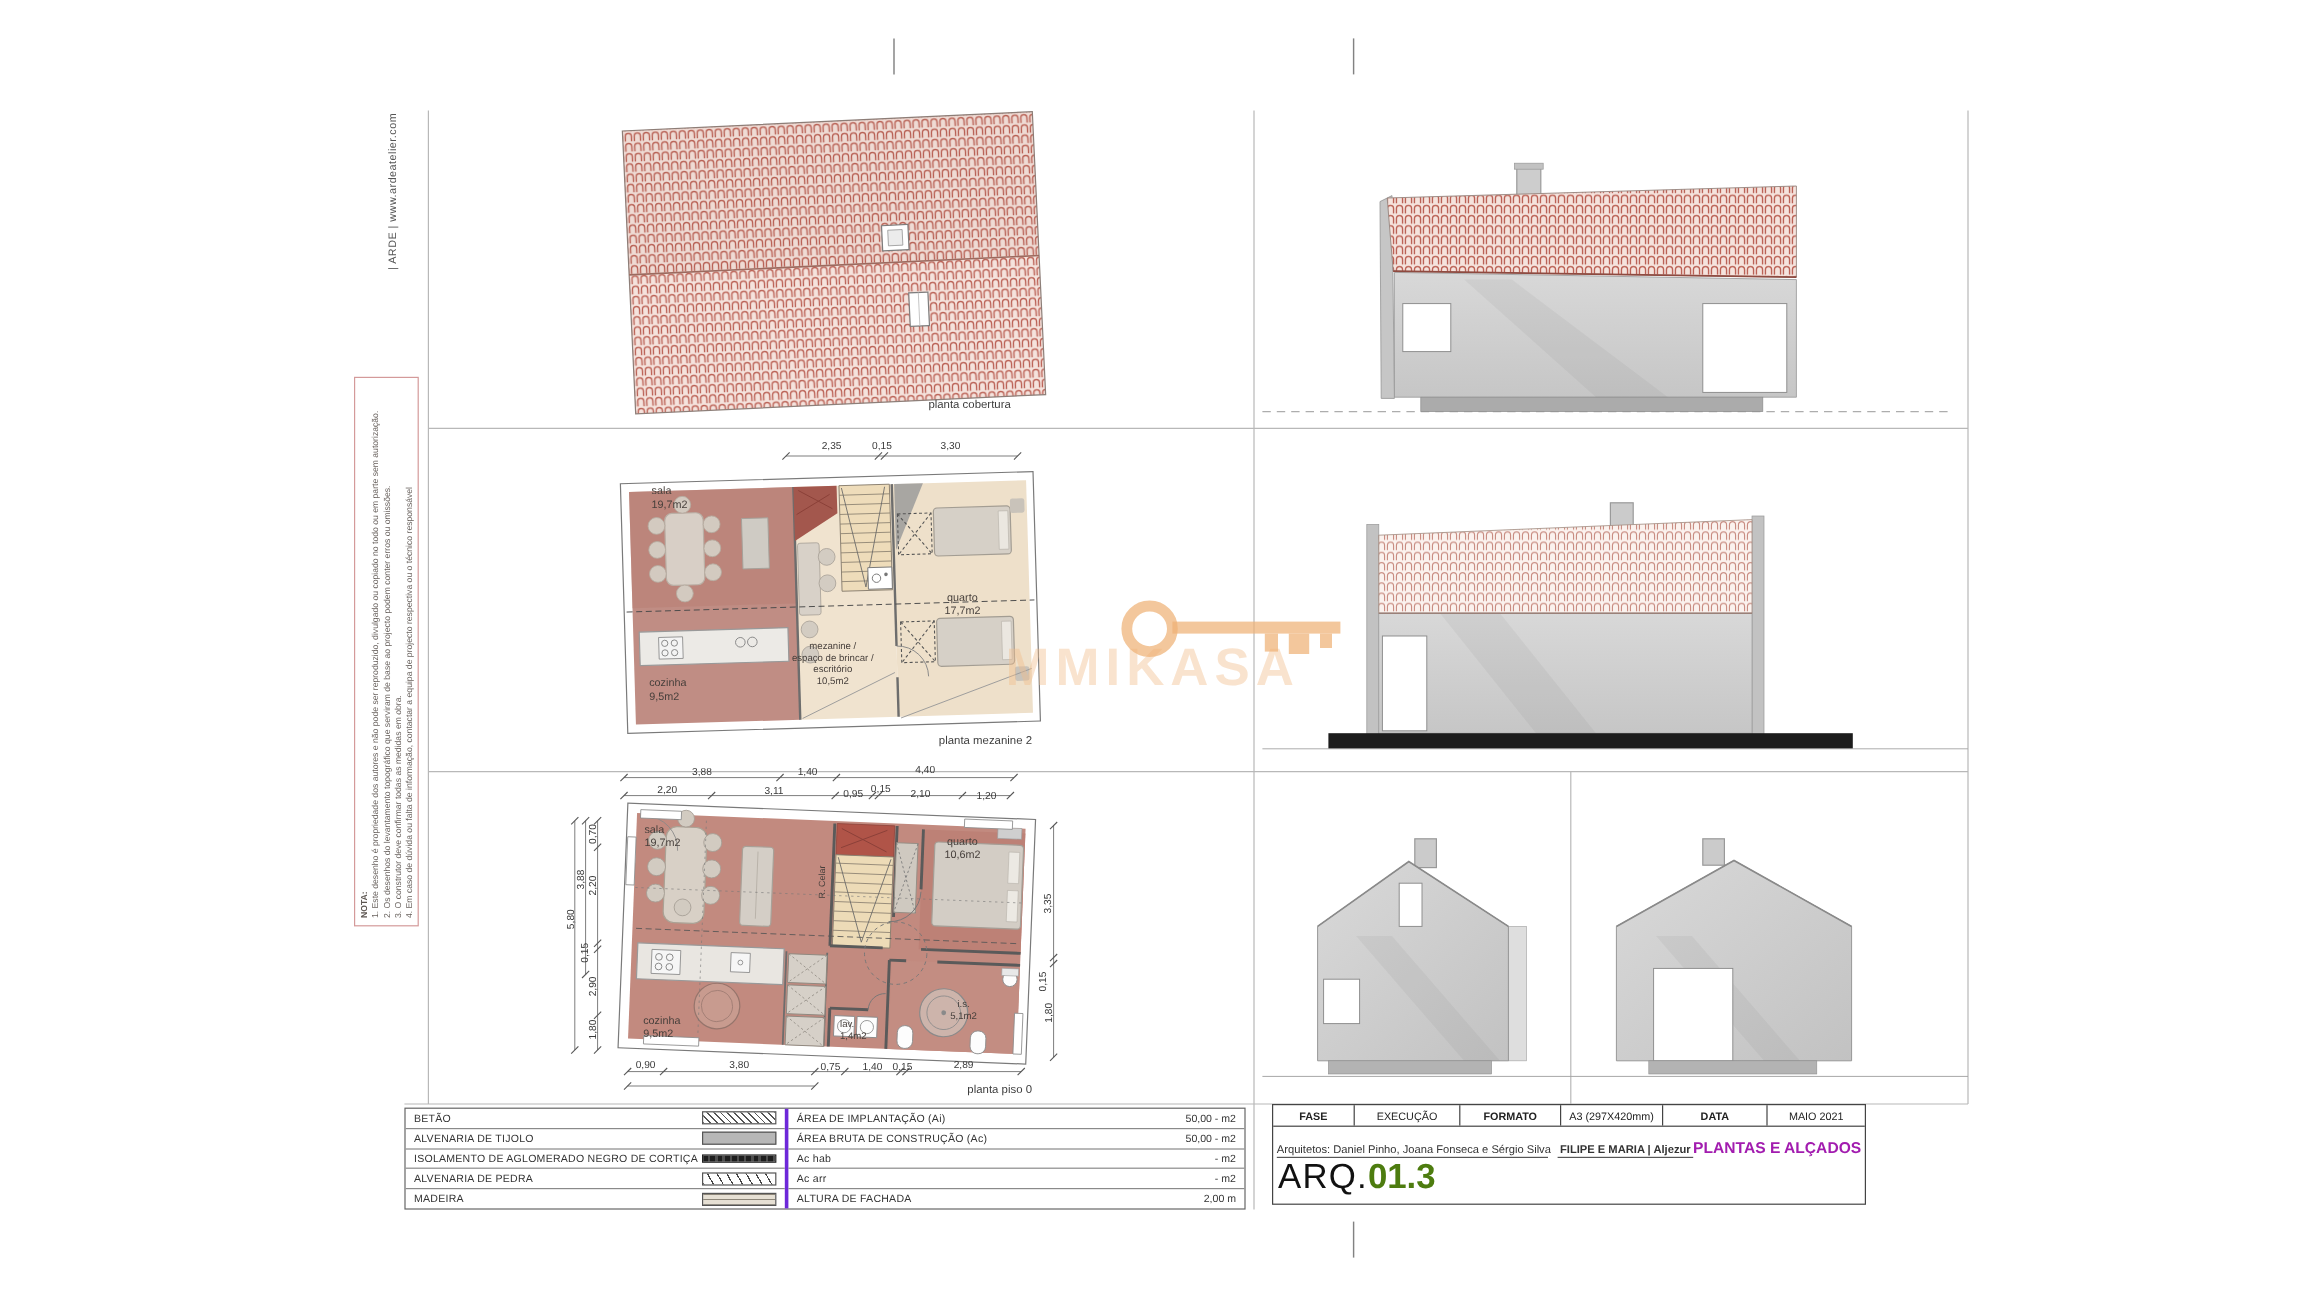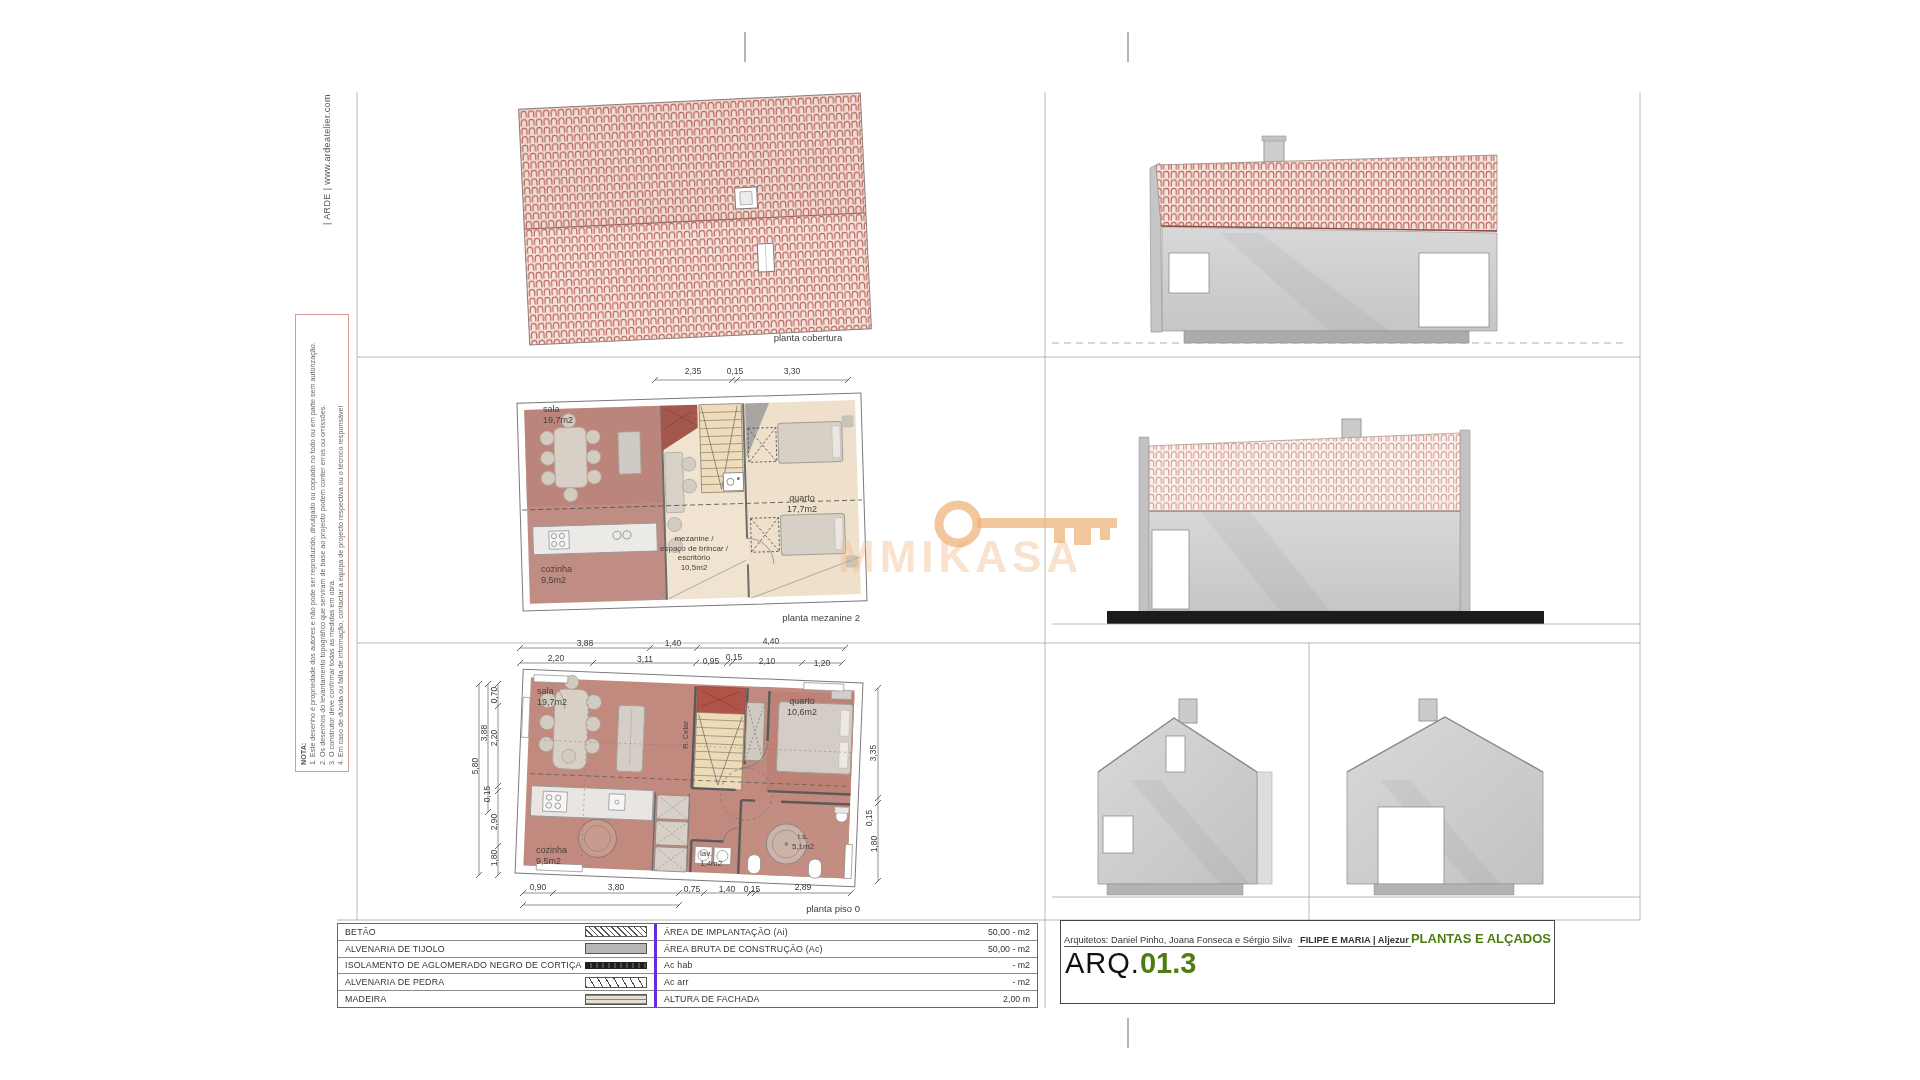--- a/index.html
+++ b/index.html
@@ -47,21 +47,21 @@
           background:#fff;box-sizing:border-box;display:flex;flex-direction:column;}
   .tb-row1{display:flex;height:17px;border-bottom:1px solid #444;flex:none;}
   .tb-cell{border-right:1px solid #444;display:flex;align-items:center;justify-content:center;
            font-size:9px;color:#222;box-sizing:border-box;white-space:nowrap;overflow:hidden;}
   .tb-cell:last-child{border-right:none;flex:1;}
   .tb-cell.b{font-weight:bold;}
   .tb-row2{display:flex;align-items:flex-end;height:26px;flex:none;padding:0 3px;box-sizing:border-box;}
   .tb-arch{width:226px;font-size:9.3px;border-bottom:1px solid #555;padding-bottom:1px;white-space:nowrap;}
   .tb-client{width:134px;font-size:9.3px;font-weight:bold;border-bottom:1px solid #555;text-align:center;
              margin-left:8px;padding-bottom:1px;white-space:nowrap;}
-  .tb-title{flex:1;text-align:right;font-weight:bold;font-size:13px;color:#4d7c0f;padding-bottom:1px;white-space:nowrap;}
+  .tb-title{flex:1;text-align:right;font-weight:bold;font-size:13px;color:#a21caf;padding-bottom:1px;white-space:nowrap;}
   .tb-row3{display:flex;align-items:flex-start;flex:1;padding:0 4px 3px 4px;box-sizing:border-box;}
   .tb-disc{font-size:29px;color:#111;letter-spacing:1px;}
   .tb-scale{flex:1;text-align:center;font-size:29px;color:#111;}
   .tb-num{font-size:29px;font-weight:bold;color:#4d7c0f;}
   
   .wm-text{position:absolute;left:838px;top:532px;font-size:44px;font-weight:bold;letter-spacing:5px;
            color:rgba(240,188,138,0.42);}
   .wm-key{position:absolute;left:932px;top:498px;}
 </style>
 </head>
@@ -552,20 +552,28 @@
           <span class="leg-value">- m2</span>
         </div>
       <div class="leg-row">
           <span class="leg-label">ALTURA DE FACHADA</span>
           <span class="leg-value">2,00 m</span>
         </div>
     </div>
   </div>
 
   <div class="tblock">
+    <div class="tb-row1">
+      <div class="tb-cell b" style="width:68px;">FASE</div>
+      <div class="tb-cell" style="width:88px;">EXECUÇÃO</div>
+      <div class="tb-cell b" style="width:84px;">FORMATO</div>
+      <div class="tb-cell" style="width:85px;">A3 (297X420mm)</div>
+      <div class="tb-cell b" style="width:87px;">DATA</div>
+      <div class="tb-cell">MAIO 2021</div>
+    </div>
     <div class="tb-row2">
       <div class="tb-arch">Arquitetos: Daniel Pinho, Joana Fonseca e Sérgio Silva</div>
       <div class="tb-client">FILIPE E MARIA | Aljezur</div>
       <div class="tb-title">PLANTAS E ALÇADOS</div>
     </div>
     <div class="tb-row3">
       <div class="tb-disc">ARQ.</div>
       <div class="tb-num">01.3</div>
     </div>
   </div>

